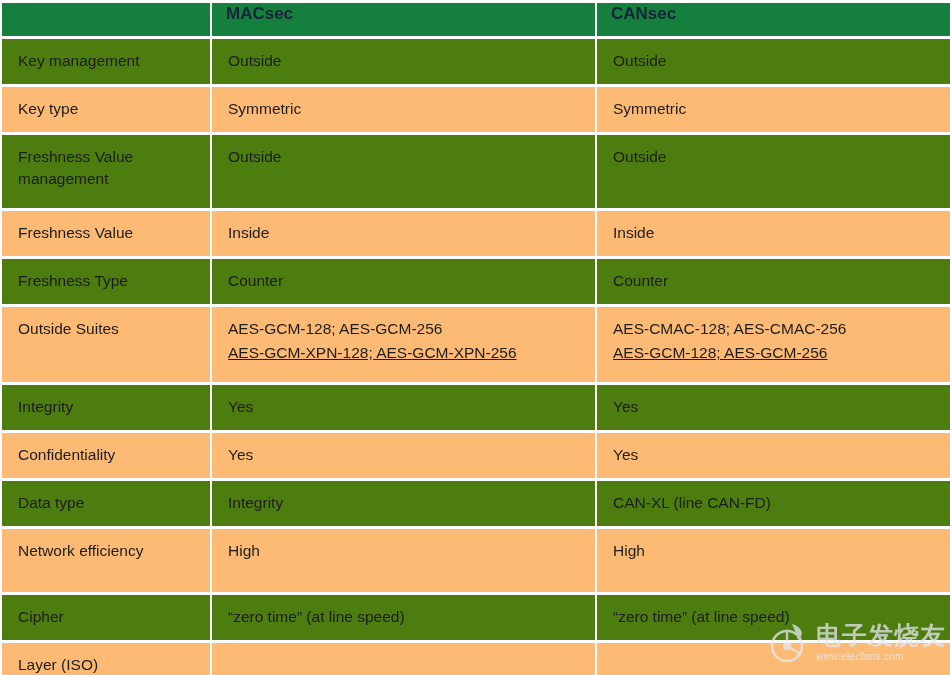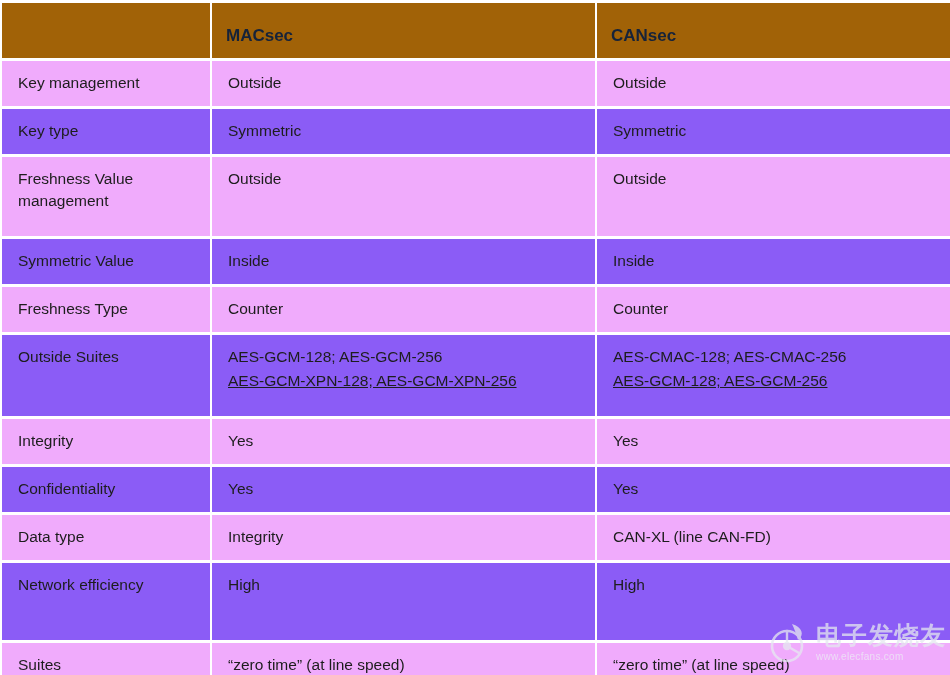--- a/index.html
+++ b/index.html
@@ -23,50 +23,50 @@
     margin: 0;
     position: relative;
     z-index: 2;
   }
 
   #comparison-table col.col-label { width: 208px; }
   #comparison-table col.col-macsec { width: 383px; }
   #comparison-table col.col-cansec { width: 355px; }
 
   thead th {
-    background: #a16207;
+    background: #15803d;
     color: #16233a;
     font-size: 17px;
     font-weight: bold;
     text-align: left;
-    padding: 23px 0 12px 14px;
+    padding: 1px 0 12px 14px;
     height: 18px;
     vertical-align: middle;
     border: none;
   }
   thead th.header-blank {
     padding-left: 0;
   }
 
   tbody td {
     font-size: 15.5px;
     color: #1d1d1d;
     text-align: left;
     vertical-align: top;
     padding: 11px 8px 12px 16px;
     line-height: 1.42;
     border: none;
     font-weight: normal;
   }
 
-  tbody tr.row-dark td { background: #f0abfc; }
-  tbody tr.row-light td { background: #8b5cf6; }
-
-  tbody tr.row-tall td { padding-bottom: 24px; }
-  tbody tr.row-xtall td { padding-bottom: 44px; }
+  tbody tr.row-dark td { background: #4d7c0f; }
+  tbody tr.row-light td { background: #fdba74; }
+
+  tbody tr.row-tall td { padding-bottom: 18px; }
+  tbody tr.row-xtall td { padding-bottom: 30px; }
 
   .cell-line { display: block; white-space: nowrap; }
   .cell-line + .cell-line { margin-top: 2px; text-decoration: underline; }
 
   
   #watermark {
     position: absolute;
     right: 4px;
     bottom: 2px;
     width: 180px;
@@ -144,21 +144,21 @@
       <tr class="row-dark row-tall">
         <td>Freshness Value management</td>
         <td>
           <span class="cell-line">Outside</span>
         </td>
         <td>
           <span class="cell-line">Outside</span>
         </td>
       </tr>
       <tr class="row-light">
-        <td>Symmetric Value</td>
+        <td>Freshness Value</td>
         <td>
           <span class="cell-line">Inside</span>
         </td>
         <td>
           <span class="cell-line">Inside</span>
         </td>
       </tr>
       <tr class="row-dark">
         <td>Freshness Type</td>
         <td>
@@ -209,21 +209,21 @@
       <tr class="row-light row-xtall">
         <td>Network efficiency</td>
         <td>
           <span class="cell-line">High</span>
         </td>
         <td>
           <span class="cell-line">High</span>
         </td>
       </tr>
       <tr class="row-dark">
-        <td>Suites</td>
+        <td>Cipher</td>
         <td>
           <span class="cell-line">“zero time” (at line speed)</span>
         </td>
         <td>
           <span class="cell-line">“zero time” (at line speed)</span>
         </td>
       </tr>
       <tr class="row-light">
         <td>Layer (ISO)</td>
         <td></td>

